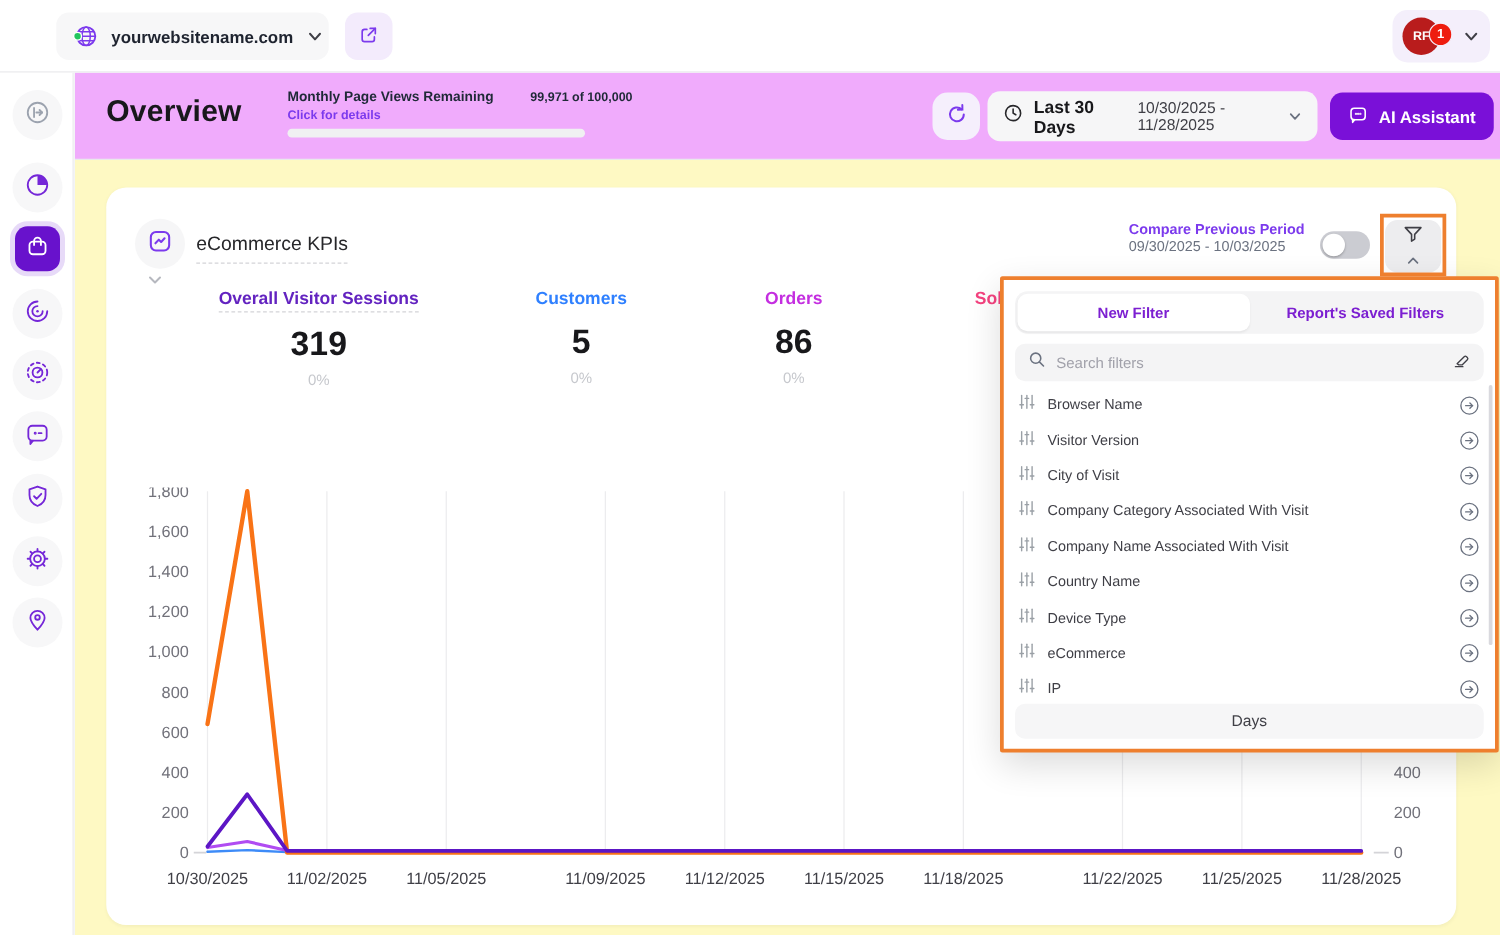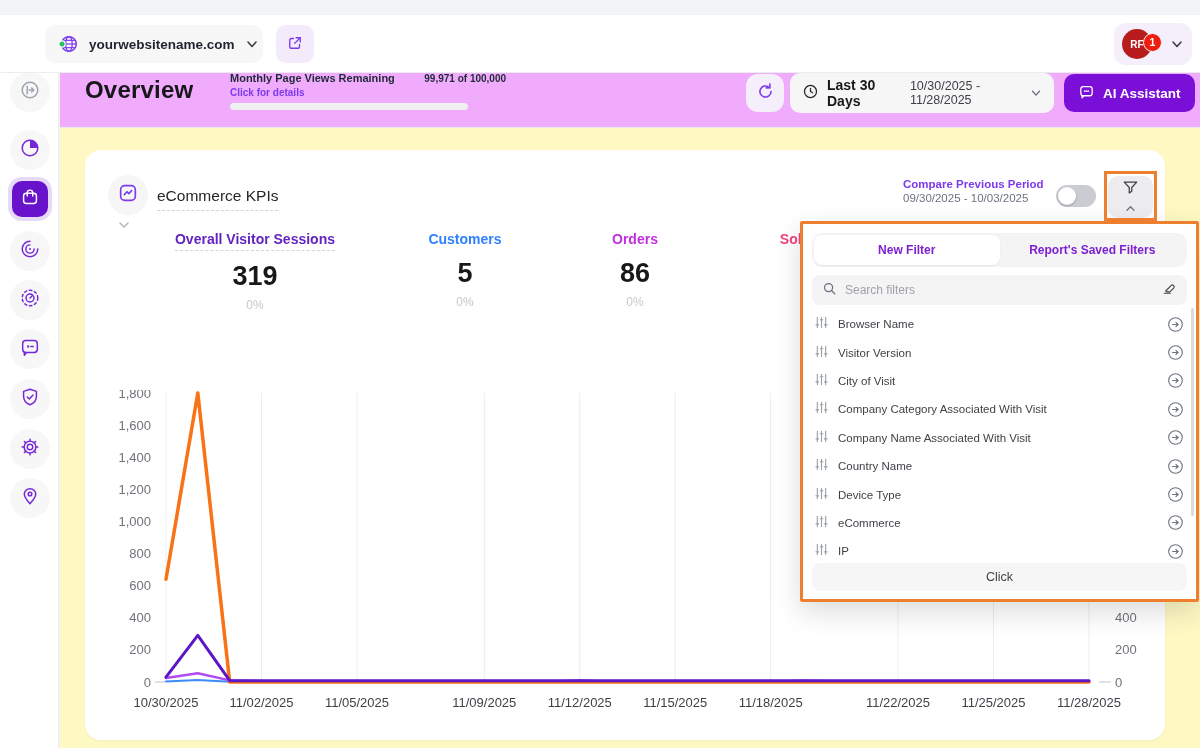--- a/index.html
+++ b/index.html
@@ -1,20 +1,20 @@
 <!DOCTYPE html>
 <html><head>
 <meta charset="utf-8">
 <style>
   * { box-sizing: border-box; margin: 0; padding: 0; }
   body { font-family: "Liberation Sans", sans-serif; background:#e5e5e8; }
   .stage { position:relative; width:1200px; height:748px; background:#f3f4f6; overflow:hidden; }
 
   
-  .topbar { position:absolute; left:0; top:15px; width:1200px; height:58px; background:#fff; border-bottom:1px solid #ececee; z-index:5; }
+  .topbar { position:absolute; left:0; top:0; width:1200px; height:58px; background:#fff; border-bottom:1px solid #ececee; z-index:5; }
   .site-pill { position:absolute; left:45px; top:10px; width:218px; height:38px; background:#f7f7f8; border-radius:10px; display:flex; align-items:center; gap:10px; padding:0 12px; cursor:pointer; }
   .site-name { font-size:13.5px; font-weight:700; color:#1f2430; flex:1; }
   .ext-btn { position:absolute; left:276px; top:10px; width:38px; height:38px; background:#f3ebfc; border:none; border-radius:10px; display:flex; align-items:center; justify-content:center; cursor:pointer; }
   .avatar-pill { position:absolute; right:8px; top:8px; width:78px; height:42px; background:#f4effb; border-radius:12px; display:flex; align-items:center; padding:0 8px; cursor:pointer; }
   .avatar { width:30px; height:30px; border-radius:50%; background:#b91c1c; color:#fff; font-size:10px; font-weight:700; display:flex; align-items:center; justify-content:center; }
   .badge { width:19px; height:19px; border-radius:50%; background:#ee1d0f; color:#fff; font-size:10.5px; font-weight:700; display:flex; align-items:center; justify-content:center; margin-left:-9px; margin-top:-4px; border:1px solid #f4effb; }
   .chev svg { display:block; }
 
   
   .sidebar { position:absolute; left:0; top:58px; width:59px; height:690px; background:#fff; border-right:1px solid #ececee; z-index:4; }
@@ -504,18 +504,18 @@
           <span style="cursor:pointer;display:flex;">
             <svg width="17" height="17" viewBox="0 0 20 20" fill="none" stroke="#6b7280" stroke-width="1.3" stroke-linecap="round" stroke-linejoin="round">
               <circle cx="10" cy="10" r="8"></circle>
               <line x1="6.5" y1="10" x2="13" y2="10"></line>
               <polyline points="10.5,7.5 13,10 10.5,12.5"></polyline>
             </svg>
           </span>
         </div>
       </div>
     <div class="fp-scrollbar"></div>
-    <button class="fp-close">Click</button>
+    <button class="fp-close">Days</button>
   </div>
 
   <div class="annot-btn"></div>
 
 </div>
 
 </body></html>

